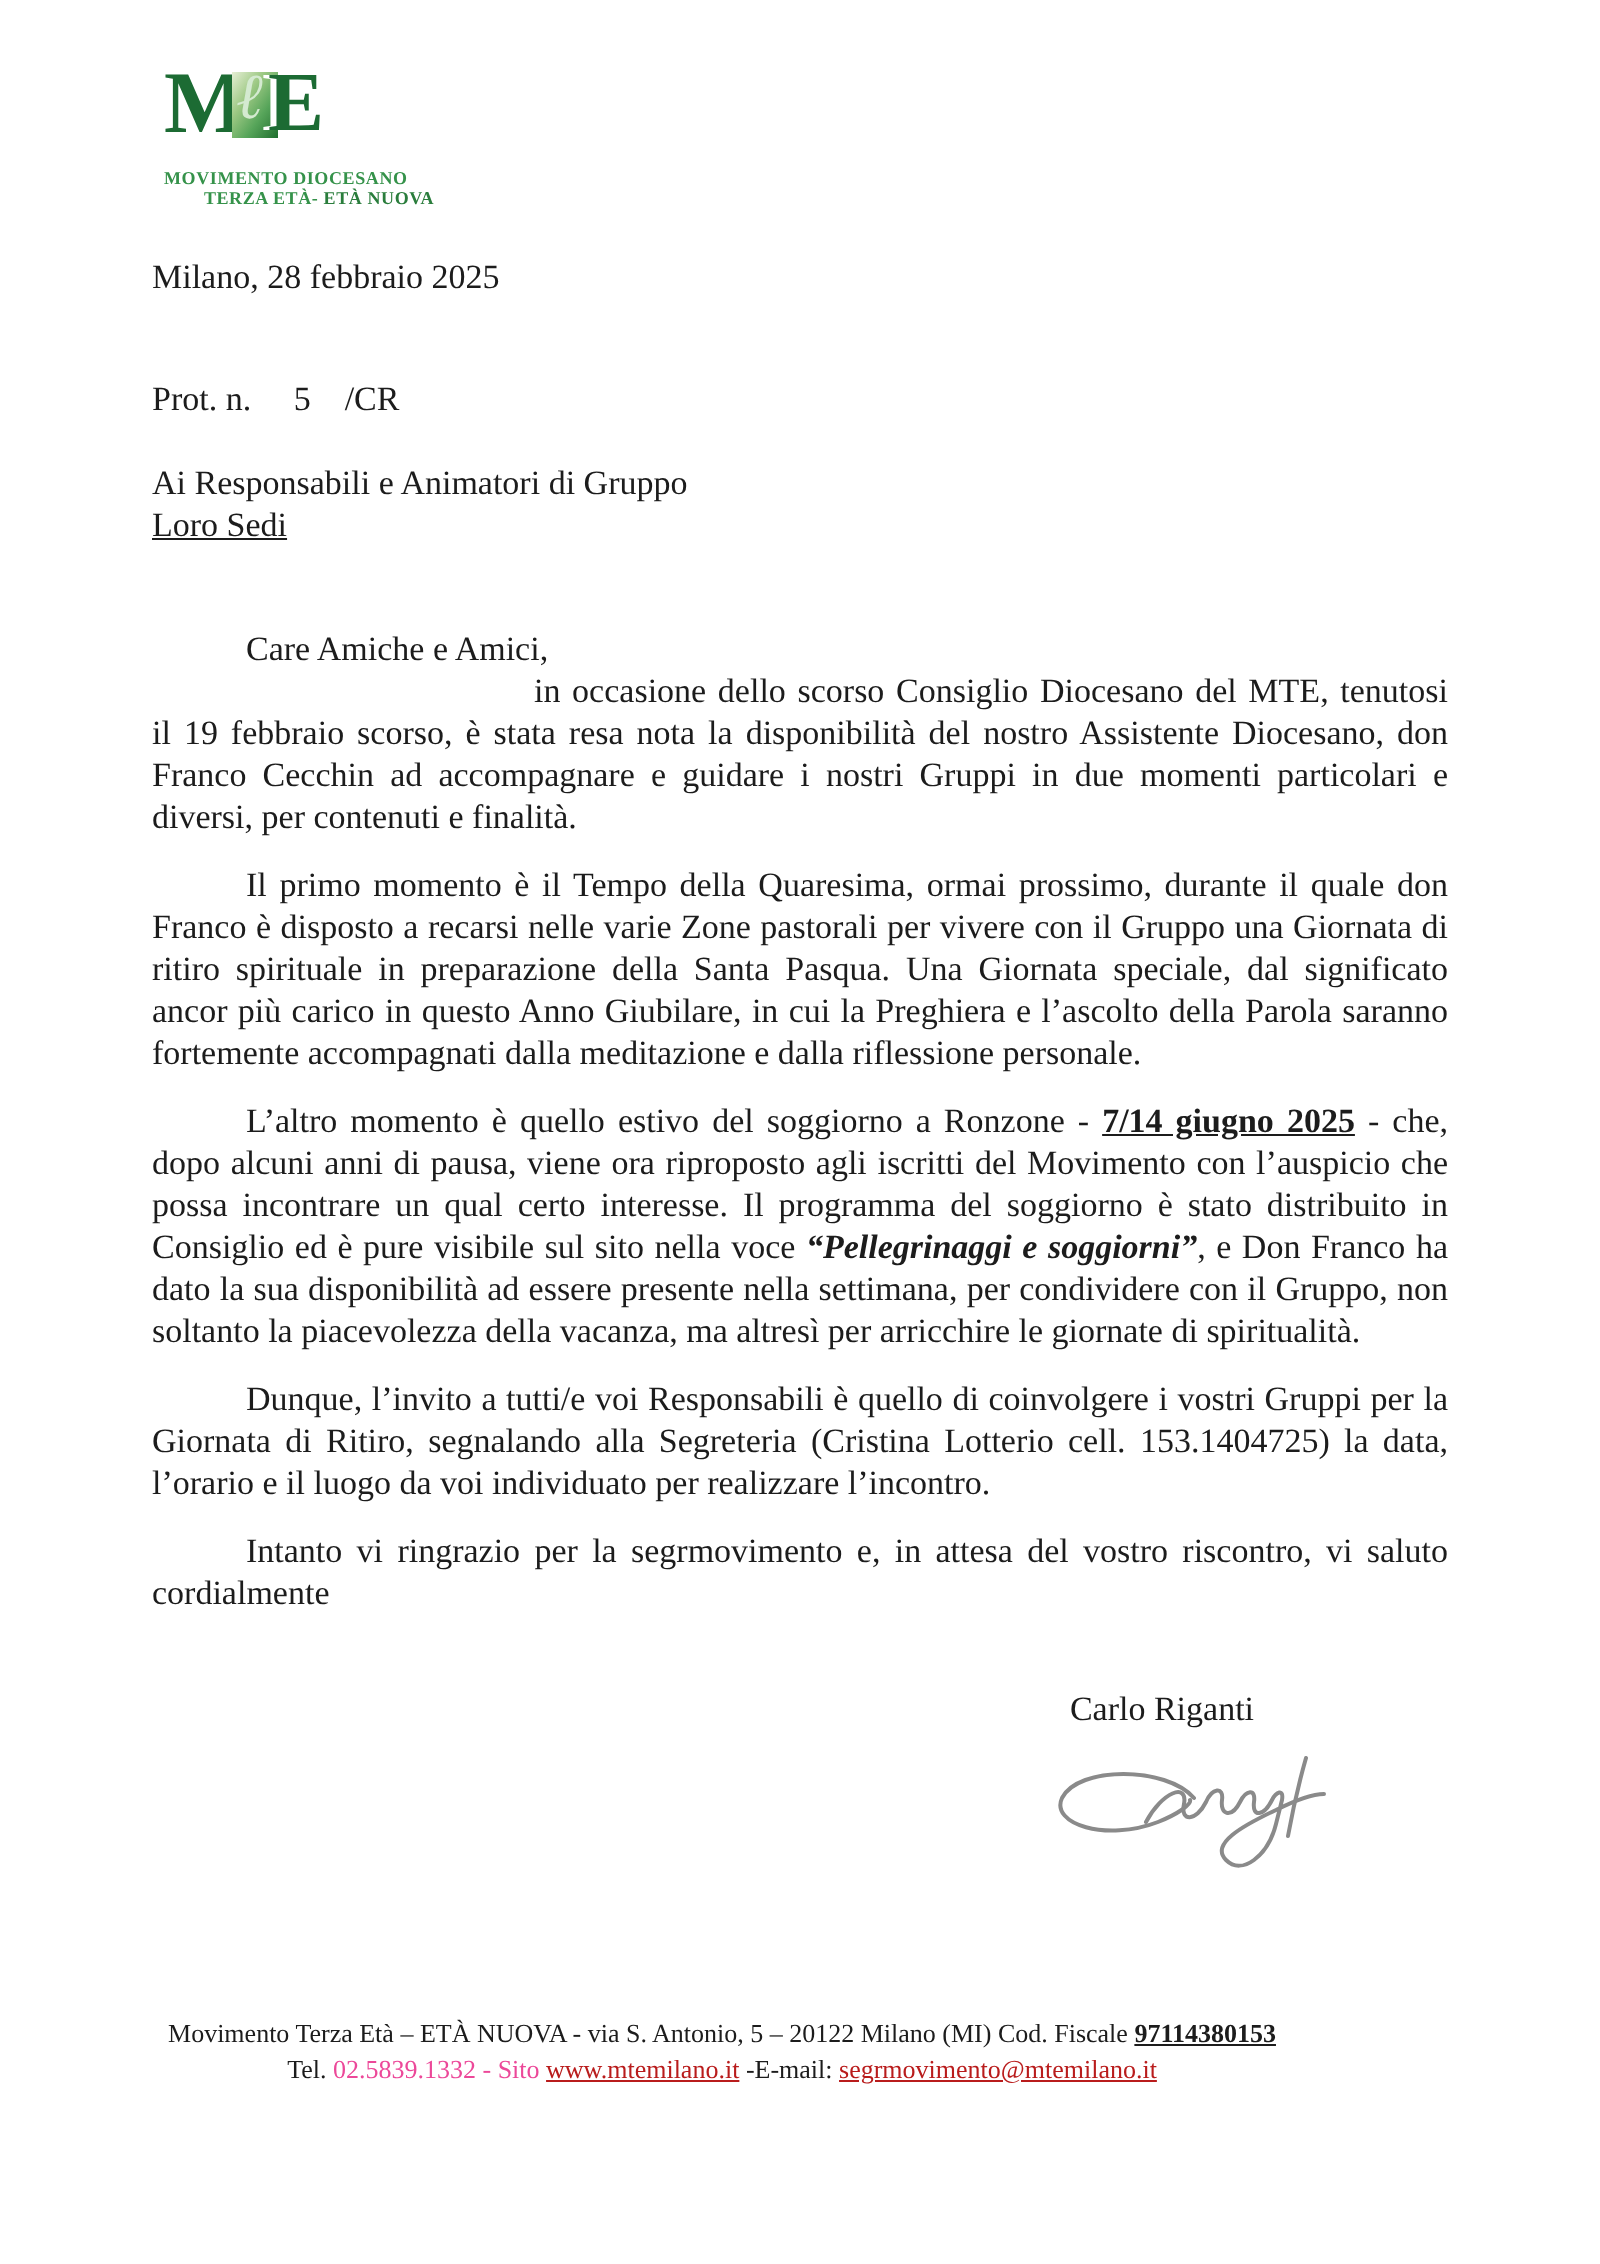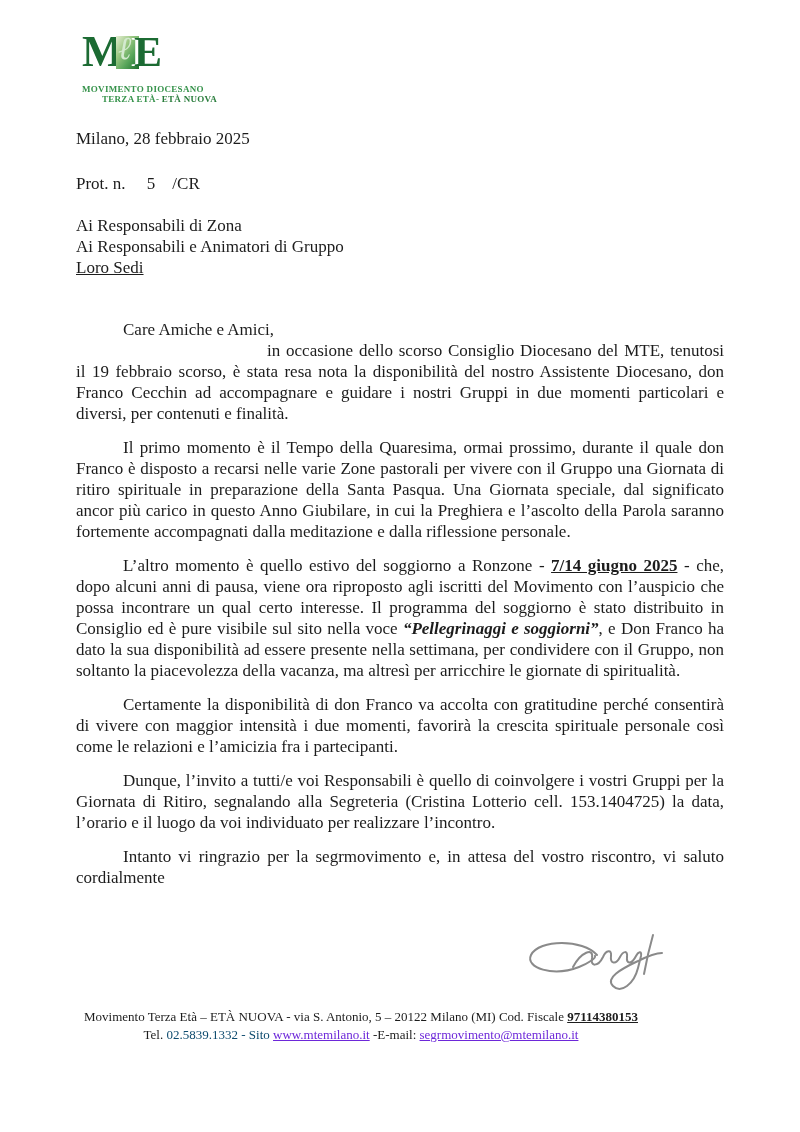--- a/index.html
+++ b/index.html
@@ -33,42 +33,42 @@
     line-height:10px; color:#35924a; letter-spacing:0.3px; white-space:nowrap;
   }
   .logo-caption .cap2 { padding-left:5px;text-align:center; }
   .logo-caption .cap2b { color:#2a7d3c; }
 
   
   .content {
     position:absolute; left:76px; top:128px; width:648px;
     font-size:17px; line-height:21px;
   }
-  .dateline { margin-bottom:24px; }
+  .dateline { margin-bottom:40px; }
   .protline { white-space:pre; margin-bottom:21px; }
   .recipients { margin-bottom:41px; }
   .recipient-underlined { text-decoration:underline; }
   .salutation { text-indent:47px; }
   p.par { margin:13px 0 0 0; text-align:justify; text-indent:47px; }
   p.par.opening { margin-top:0; text-indent:191px; }
   .b { font-weight:bold;text-decoration:underline; }
   .bi { font-weight:bold; font-style:italic; }
 
   
   .sig-block { margin:35px 0 0 370px; width:270px; text-align:center; }
   .sig-title, .sig-name { line-height:25px; }
   .sig-scrawl { margin-top:2px; margin-left:30px; }
 
   
   .footer {
     position:absolute; left:0; top:1008px; width:722px; text-align:center;
     font-size:13px; line-height:18px; color:#1c1c1c;
   }
-  .footer .gray { color:#0c4a6e; }
-  .footer a.flink { color:#6d28d9; text-decoration:underline; cursor:pointer; }
+  .footer .gray { color:#ec4899; }
+  .footer a.flink { color:#b91c1c; text-decoration:underline; cursor:pointer; }
 </style>
 </head>
 <body>
 
 <div class="page">
 
   <div class="logo">
     <div class="logo-mark">
       <span class="logo-m">M</span>
       <span class="logo-block"></span>
@@ -81,40 +81,39 @@
     </div>
   </div>
 
   <div class="content">
 
     <div class="dateline">Milano, 28 febbraio 2025</div>
 
     <div class="protline">Prot. n.     5    /CR</div>
 
     <div class="recipients">
-      <div>Ai Responsabili di Zona</div>
       <div>Ai Responsabili e Animatori di Gruppo</div>
       <div><span class="recipient-underlined">Loro Sedi</span></div>
     </div>
 
     <div class="salutation">Care Amiche e Amici,</div>
 
     <p class="par opening">in occasione dello scorso Consiglio Diocesano del MTE, tenutosi il 19 febbraio scorso, è stata resa nota la disponibilità del nostro Assistente Diocesano, don Franco Cecchin ad accompagnare e guidare i nostri Gruppi in due momenti particolari e diversi, per contenuti e finalità.</p>
 
     <p class="par">Il primo momento è il Tempo della Quaresima, ormai prossimo, durante il quale don Franco è disposto a recarsi nelle varie Zone pastorali  per vivere con il Gruppo una Giornata di ritiro spirituale in preparazione della Santa  Pasqua.  Una Giornata speciale, dal significato ancor più  carico  in questo Anno Giubilare, in cui la Preghiera e l’ascolto della Parola  saranno  fortemente accompagnati dalla meditazione e  dalla  riflessione  personale.</p>
 
     <p class="par"><span>L’altro momento è quello estivo del soggiorno  a Ronzone - </span><span class="b">7/14 giugno 2025</span><span> - che, dopo alcuni anni di pausa, viene ora riproposto agli iscritti del Movimento con l’auspicio che possa incontrare  un qual  certo interesse. Il programma del soggiorno è stato distribuito in Consiglio ed è pure visibile sul sito nella voce </span><span class="bi">“Pellegrinaggi e soggiorni”</span><span>, e Don Franco ha dato la sua disponibilità ad essere presente  nella settimana, per condividere con il Gruppo, non soltanto la piacevolezza della vacanza, ma altresì per arricchire le giornate di  spiritualità.</span></p>
 
-    <p class="par">Certamente la disponibilità di don Franco va accolta con gratitudine  perché consentirà di vivere con maggior intensità i due momenti, favorirà la crescita spirituale personale così come le relazioni e l’amicizia fra i partecipanti.</p>
 
     <p class="par">Dunque, l’invito a tutti/e voi Responsabili è quello di coinvolgere i vostri Gruppi  per  la Giornata di Ritiro, segnalando alla Segreteria (Cristina Lotterio cell. 153.1404725) la data, l’orario e il luogo da voi individuato  per realizzare l’incontro.</p>
 
     <p class="par">Intanto vi ringrazio per la segrmovimento e, in attesa del vostro riscontro, vi saluto cordialmente</p>
 
     <div class="sig-block">
+      <div class="sig-name">Carlo Riganti</div>
       <svg class="sig-scrawl" width="190" height="72" viewBox="0 0 190 72">
         <g fill="none" stroke="#8a8a8a" stroke-width="2" stroke-linecap="round">
           <path d="M96 30 C82 14 38 14 30 30 C24 43 52 52 78 42 C88 38 95 33 94 31"></path>
           <path d="M72 42 C80 27 93 22 91 33 C89 42 97 42 102 32 C105 25 111 24 110 31 C109 39 115 40 119 32 C122 26 127 25 126 32 C125 40 131 39 135 31 C137 27 141 25 140 31 L137 43 C133 59 120 69 112 61 C104 53 120 44 137 36 C147 31 155 28 161 28"></path>
           <path d="M152 10 C148 24 145 38 143 49"></path>
         </g>
       </svg>
     </div>
 
   </div>

